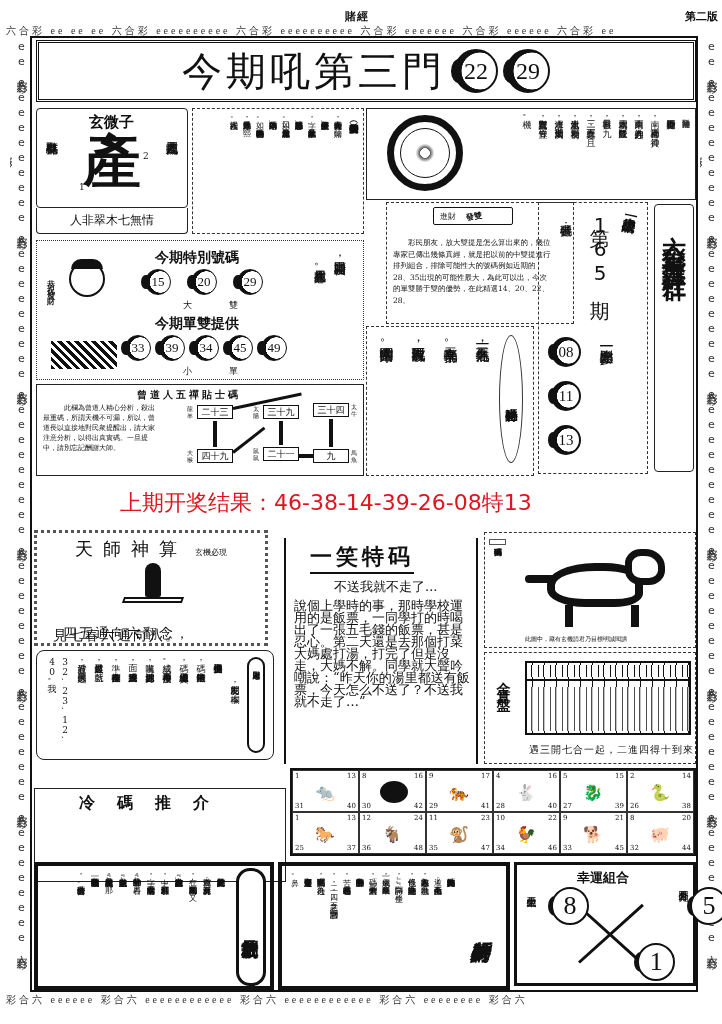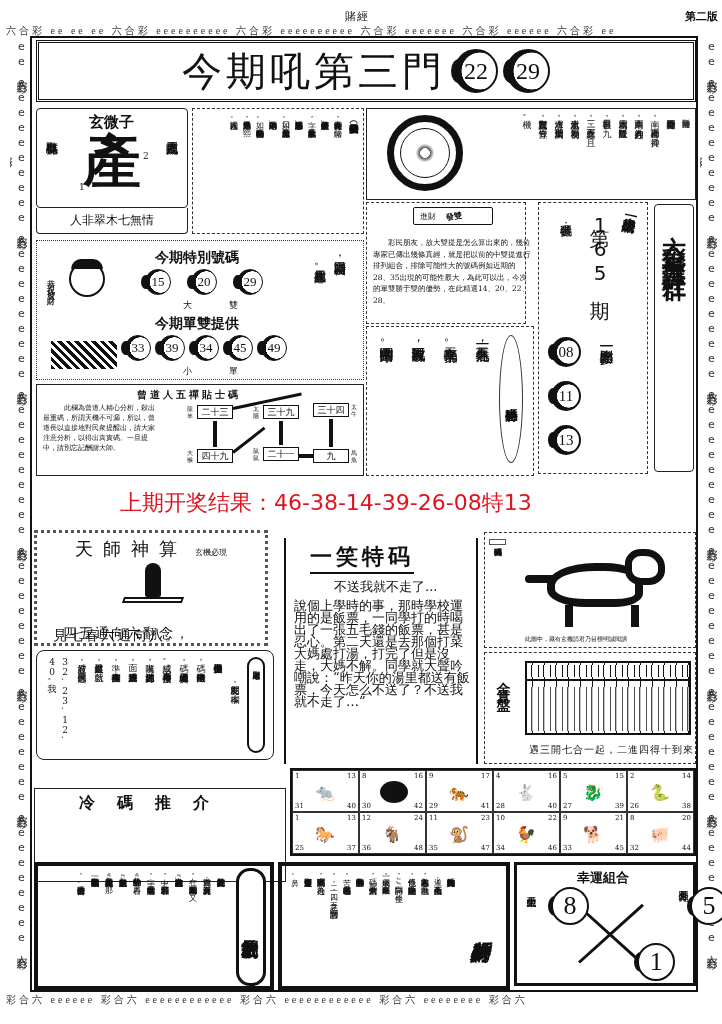--- a/index.html
+++ b/index.html
@@ -1,19 +1,19 @@
 <!DOCTYPE html>
 <html><head>
 <meta charset="utf-8">
 <style>
 *{box-sizing:border-box;margin:0;padding:0}
 body{width:722px;height:1024px;background:#fff;color:#111;font-family:"DejaVu Serif","Liberation Serif",serif;position:relative;overflow:hidden}
 .abs{position:absolute}
 .vt{writing-mode:vertical-rl;text-orientation:upright}
-.hdr-name{left:345px;top:9px;font-size:11px;font-weight:normal;letter-spacing:1px}
+.hdr-name{left:345px;top:9px;font-size:11px;font-weight:bold;letter-spacing:1px}
 .hdr-ed{right:4px;top:9px;font-size:11px;font-weight:bold}
 .strip-h{font-size:10px;letter-spacing:3px;white-space:nowrap;overflow:hidden;color:#333;font-family:Liberation Serif, serif}
 .strip-v{font-size:11px;color:#333;writing-mode:vertical-rl;text-orientation:upright;letter-spacing:2px;overflow:hidden;font-family:"DejaVu Sans",sans-serif}
 .box{border:1.5px solid #222;background:#fff}
 .dash{border:1.5px dashed #333}
 .dot{border:1.5px dotted #333}
 .title-banner{left:36px;top:40px;width:660px;height:62px;border:3px double #111;display:flex;align-items:center;justify-content:center;gap:8px}
 .title-banner .big{font-size:40px;letter-spacing:4px;font-family:"DejaVu Serif",serif}
 .ball{display:inline-flex;align-items:center;justify-content:center;border-radius:50%;border:2px solid #111;background:#fff;font-family:"Liberation Serif",serif;position:relative}
 .ball::before{content:"";position:absolute;left:-5px;top:20%;width:40%;height:60%;background:#111;border-radius:50% 0 0 50%;z-index:-1}
@@ -115,21 +115,21 @@
     <span class="ball ball-sm">34</span>
     <span class="ball ball-sm">45</span>
     <span class="ball ball-sm">49</span>
   </div>
   <div class="abs sm" style="left:146px;top:124px">小</div>
   <div class="abs sm" style="left:192px;top:124px">單</div>
   <div class="abs vt" style="left:296px;top:12px;font-size:12px;line-height:14px">卯話巴山夜雨時，</div>
   <div class="abs vt" style="left:276px;top:20px;font-size:12px;line-height:14px">天生我才必有用。</div>
 </div>
 
-<div class="abs dash" style="left:366px;top:202px;width:160px;height:122px">
+<div class="abs dash" style="left:386px;top:202px;width:188px;height:122px">
   <div class="abs" style="left:46px;top:4px;width:80px;height:18px;border:1.5px solid #111;border-radius:2px;display:flex;align-items:center;gap:10px;padding-left:6px">
     <span class="tiny">進財</span>
     <span class="tiny bold" style="transform:rotate(-10deg)">發雙</span>
   </div>
   <div class="abs" style="left:6px;top:34px;width:158px;font-size:7.5px;line-height:11.5px;text-indent:2em">彩民朋友，放大雙提是怎么算出來的，幾位專家已傳出幾條真經，就是把以前的中雙提進行排列組合，排除可能性大的號碼例如近期的28、35出現的可能性最大，為此可以出，今次的單雙勝于雙的優勢，在此精選14、20、22、28。</div>
 </div>
 
 <div class="abs dash" style="left:538px;top:202px;width:110px;height:272px">
   <div class="abs vt bold" style="left:84px;top:6px;font-size:13px;transform:rotate(12deg);transform-origin:top">一語破天機！</div>
   <div class="abs vt" style="left:50px;top:10px;font-size:20px;line-height:22px;font-family:'DejaVu Sans',sans-serif">第165期</div>

